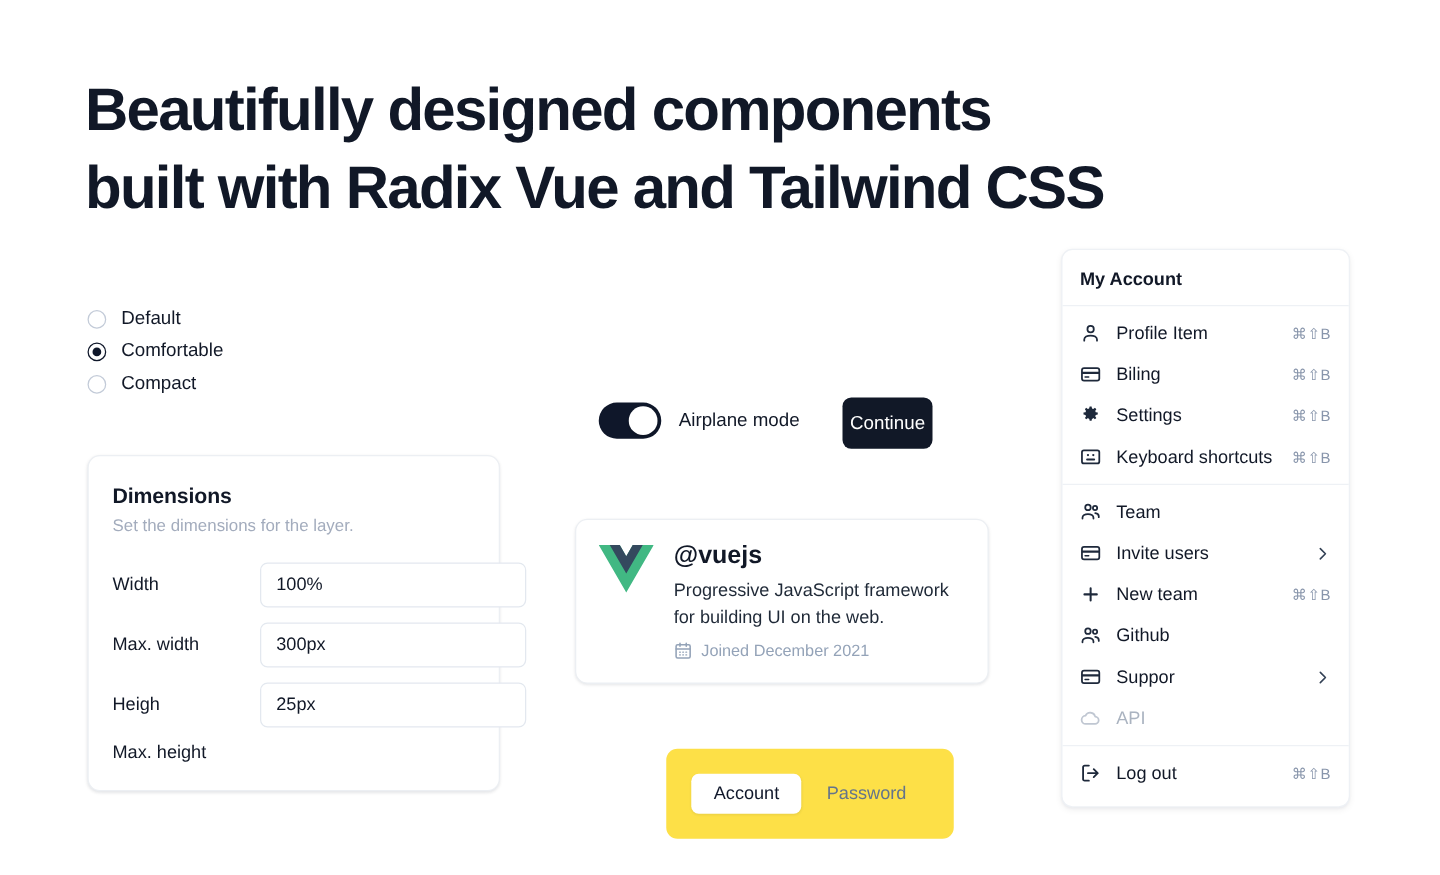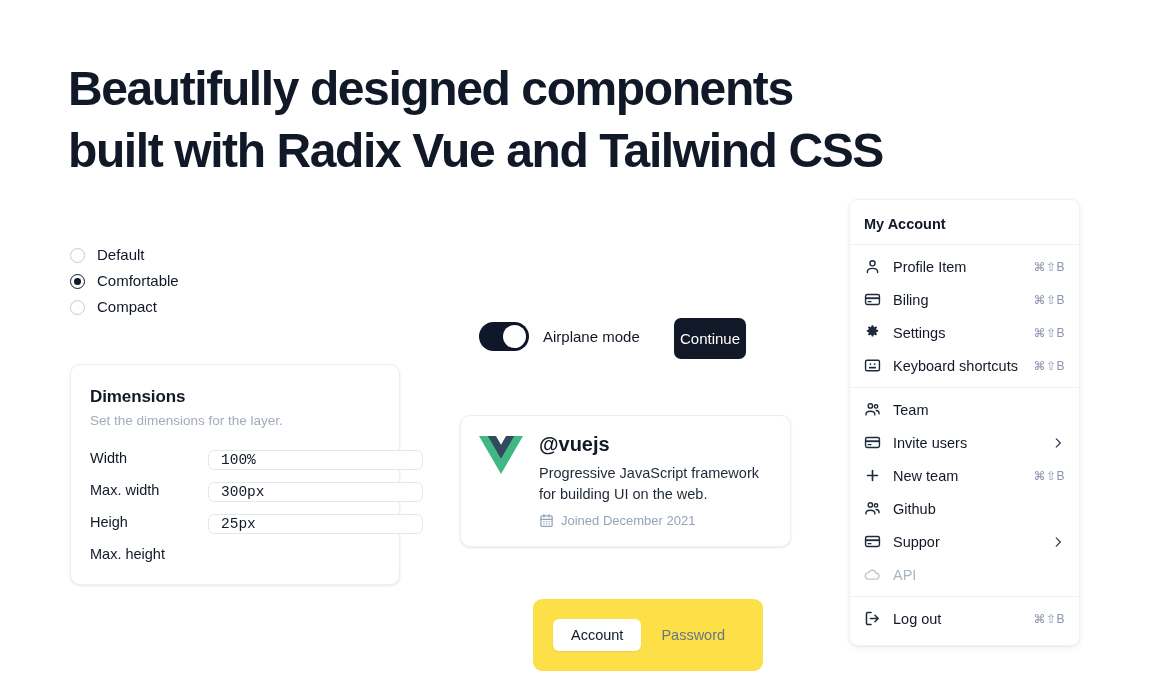--- a/index.html
+++ b/index.html
@@ -97,38 +97,38 @@
     margin: 0 0 6px 0;
     letter-spacing: -0.1px;
   }
   .card-desc {
     font-size: 13.5px;
     color: #a3acbd;
     margin: 0 0 22px 0;
   }
   .field-row {
     display: flex;
-    align-items: flex-start;
+    align-items: center;
     margin-bottom: 12px;
   }
   .field-row:last-child { margin-bottom: 0; }
   .field-label {
     font-size: 14.5px;
     color: #111827;
     width: 118px;
     flex: 0 0 auto;
   }
   .field-input {
     flex: 1 1 auto;
-    height: 20px;
+    height: 36px;
     box-sizing: border-box;
     border: 1px solid #e3e8ef;
     border-radius: 6px;
     background: #ffffff;
-    font-family: Liberation Mono, monospace;
+    font-family: Liberation Sans, sans-serif;
     font-size: 14.5px;
     color: #111827;
     padding: 0 12px;
     outline: none;
   }
   .field-input::placeholder { color: #a3acbd; }
 
   
   .switch-area {
     position: absolute;

